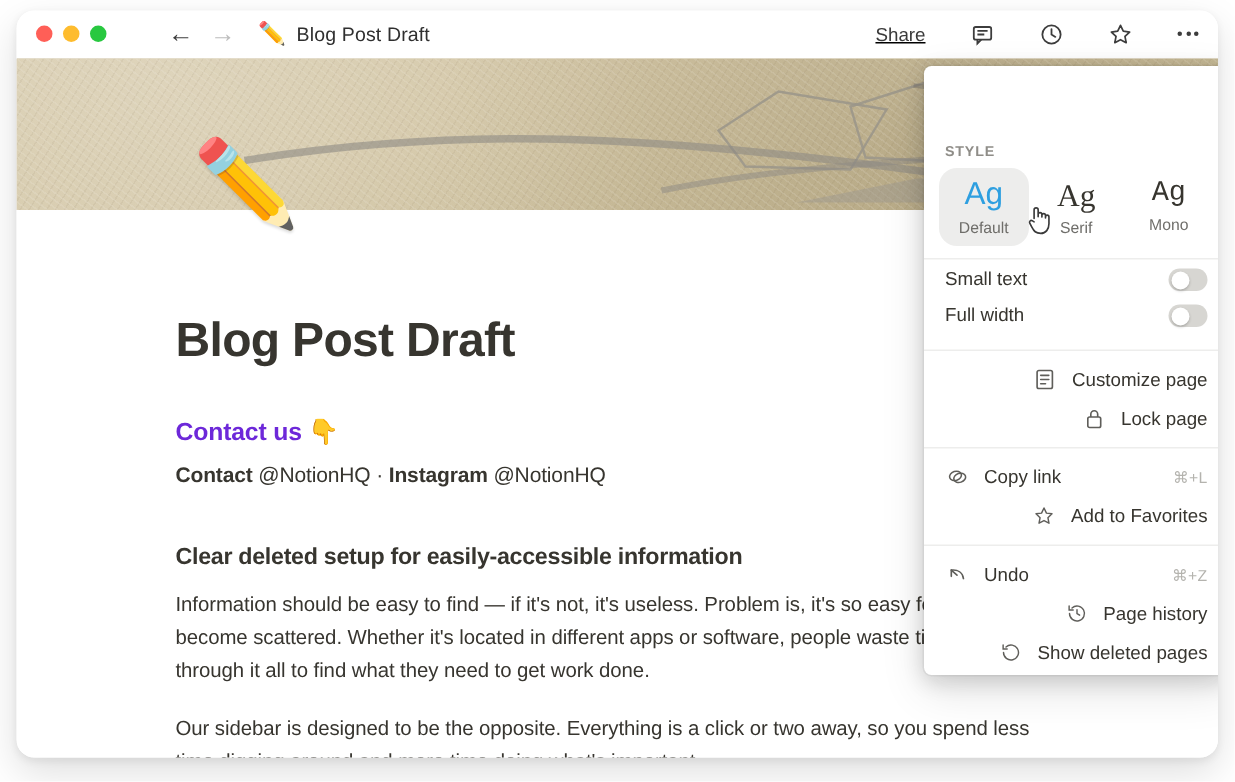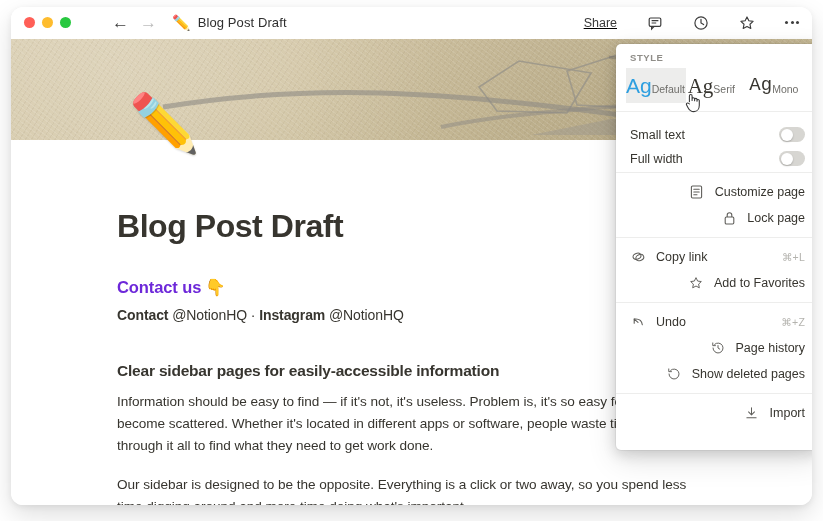--- a/index.html
+++ b/index.html
@@ -118,40 +118,40 @@
     box-shadow:0 0 0 1px rgba(15,15,15,.05), 0 4px 14px rgba(15,15,15,.16),
                0 10px 30px rgba(15,15,15,.12);
     overflow:hidden;
     font-size:12.5px;color:#37352f;
   }
   .menu-sec{padding:6px 0;}
   .menu-divider{height:1px;background:#ededec;margin:0;}
 
   .style-label{
     font-size:9.5px;font-weight:600;letter-spacing:.55px;
-    color:#8f8d88;padding:8px 0 5px 14px;text-transform:uppercase;
+    color:#8f8d88;padding:8px 0 5px 14px;text-transform:uppercase;margin-top:44px;
   }
   .style-row{display:flex;padding:0 10px 8px 10px;gap:2px;}
   .style-opt{
-    flex:1;display:flex;flex-direction:row;align-items:center;
-    padding:7px 0 6px 0;border-radius:0;cursor:pointer;position:relative;
+    flex:1;display:flex;flex-direction:column;align-items:center;
+    padding:7px 0 6px 0;border-radius:12px;cursor:pointer;position:relative;
   }
   .style-opt.active{background:#ededec;}
   .style-glyph{font-size:21px;line-height:1.05;color:#37352f;}
   .style-opt.active .style-glyph{color:#2e9fe0;}
   .style-glyph.serif{font-family:"Liberation Serif", serif;}
   .style-glyph.mono{font-family:"Liberation Mono", monospace;font-size:19px;}
   .style-name{font-size:10.5px;color:#6f6e6a;margin-top:5px;}
 
   .cursor-hand{
     position:absolute;left:58px;top:24px;width:17px;height:21px;pointer-events:none;
   }
 
   .toggle-row{
-    display:flex;align-items:flex-end;justify-content:space-between;
+    display:flex;align-items:flex-start;justify-content:space-between;
     height:24px;padding:0 14px;cursor:pointer;
   }
   .toggle-row .lbl{font-size:12.5px;color:#37352f;}
   .switch{
     width:26px;height:15px;border-radius:8px;background:#d7d6d2;
     position:relative;flex:none;
   }
   .switch .knob{
     position:absolute;left:1.5px;top:1.5px;width:12px;height:12px;border-radius:50%;
     background:#ffffff;box-shadow:0 1px 2px rgba(0,0,0,.22);
@@ -243,21 +243,21 @@
 
       <div class="content">
         <h1 class="doc-title">Blog Post Draft</h1>
 
         <h2 class="sub-head">Contact us 👇</h2>
 
         <p class="socials">
           <b>Contact</b><span>&nbsp;</span><span>@NotionHQ</span><span>&nbsp;</span><span>·</span><span>&nbsp;</span><b>Instagram</b><span>&nbsp;</span><span>@NotionHQ</span>
         </p>
 
-        <h3 class="section-head">Clear sidebar pages for easily-accessible information</h3>
+        <h3 class="section-head">Clear deleted setup for easily-accessible information</h3>
 
         <p class="para">Information should be easy to find — if it's not, it's useless. Problem is, it's so easy for information to become scattered. Whether it's located in different apps or software, people waste time searching through it all to find what they need to get work done.</p>
         <p class="para second">Our sidebar is designed to be the opposite. Everything is a click or two away, so you spend less time digging around and more time doing what's important.</p>
       </div>
     </div>
 
     <div class="menu">
 
       <div class="style-label">STYLE</div>
 

